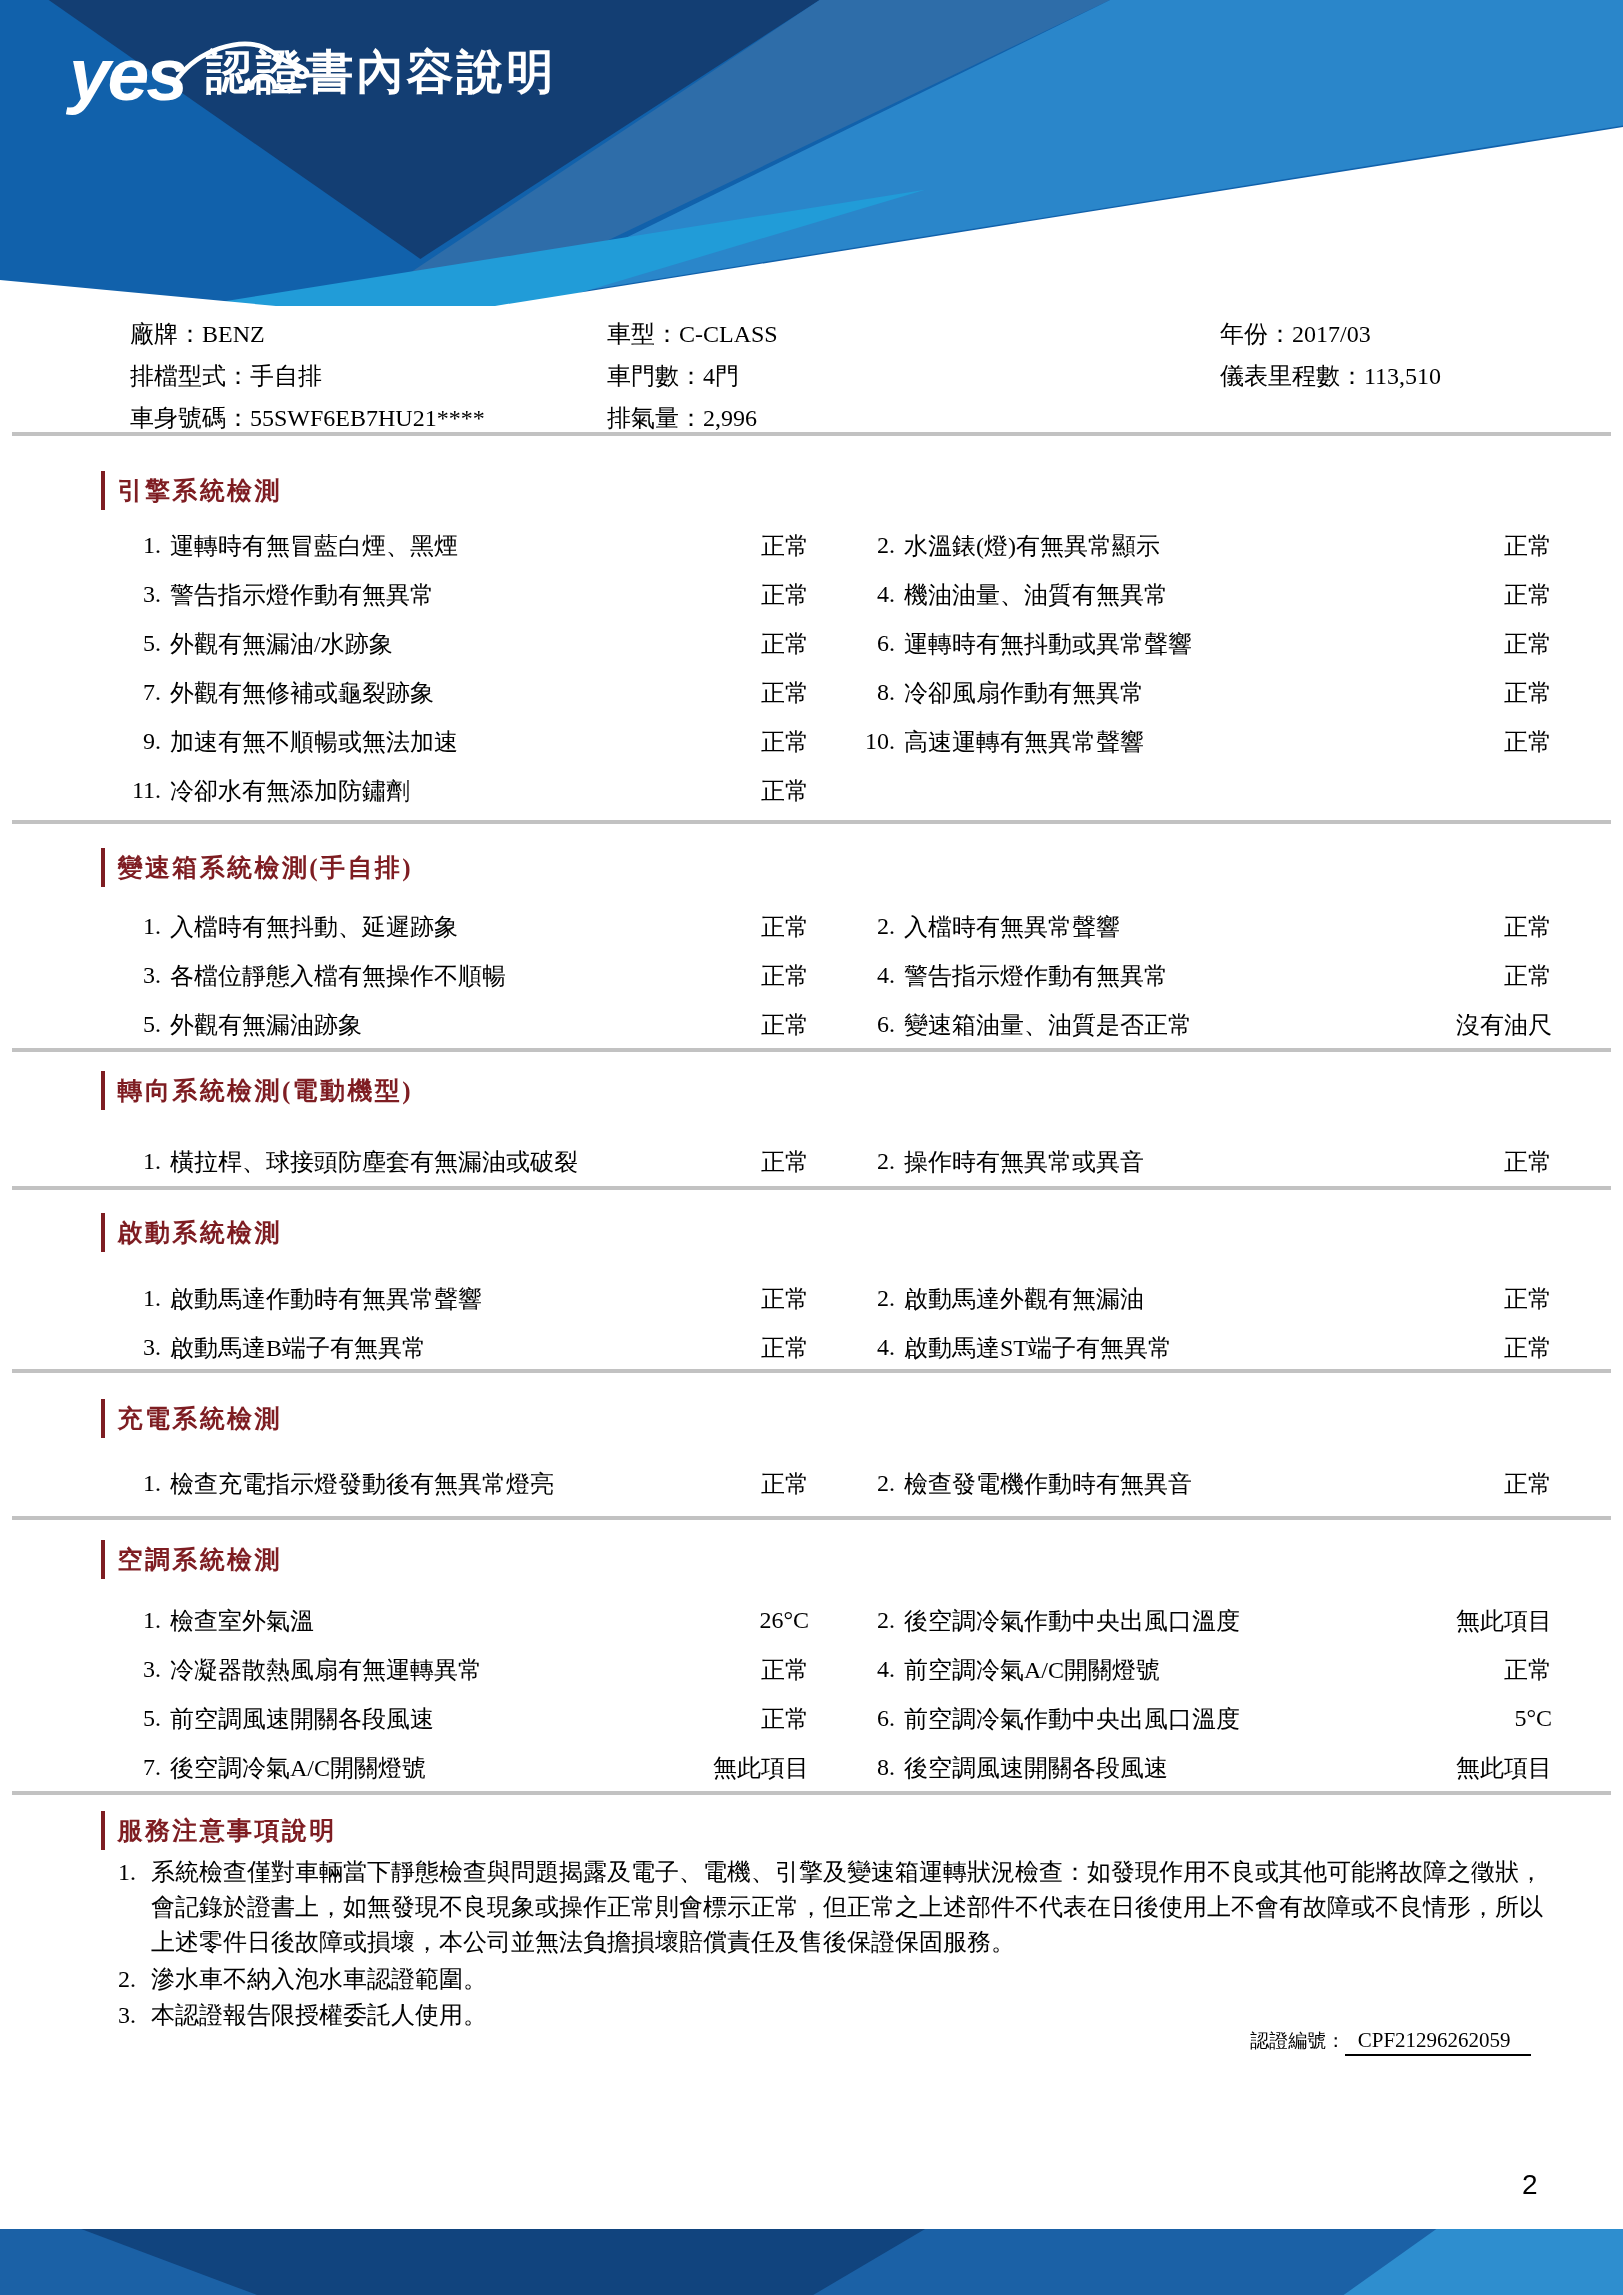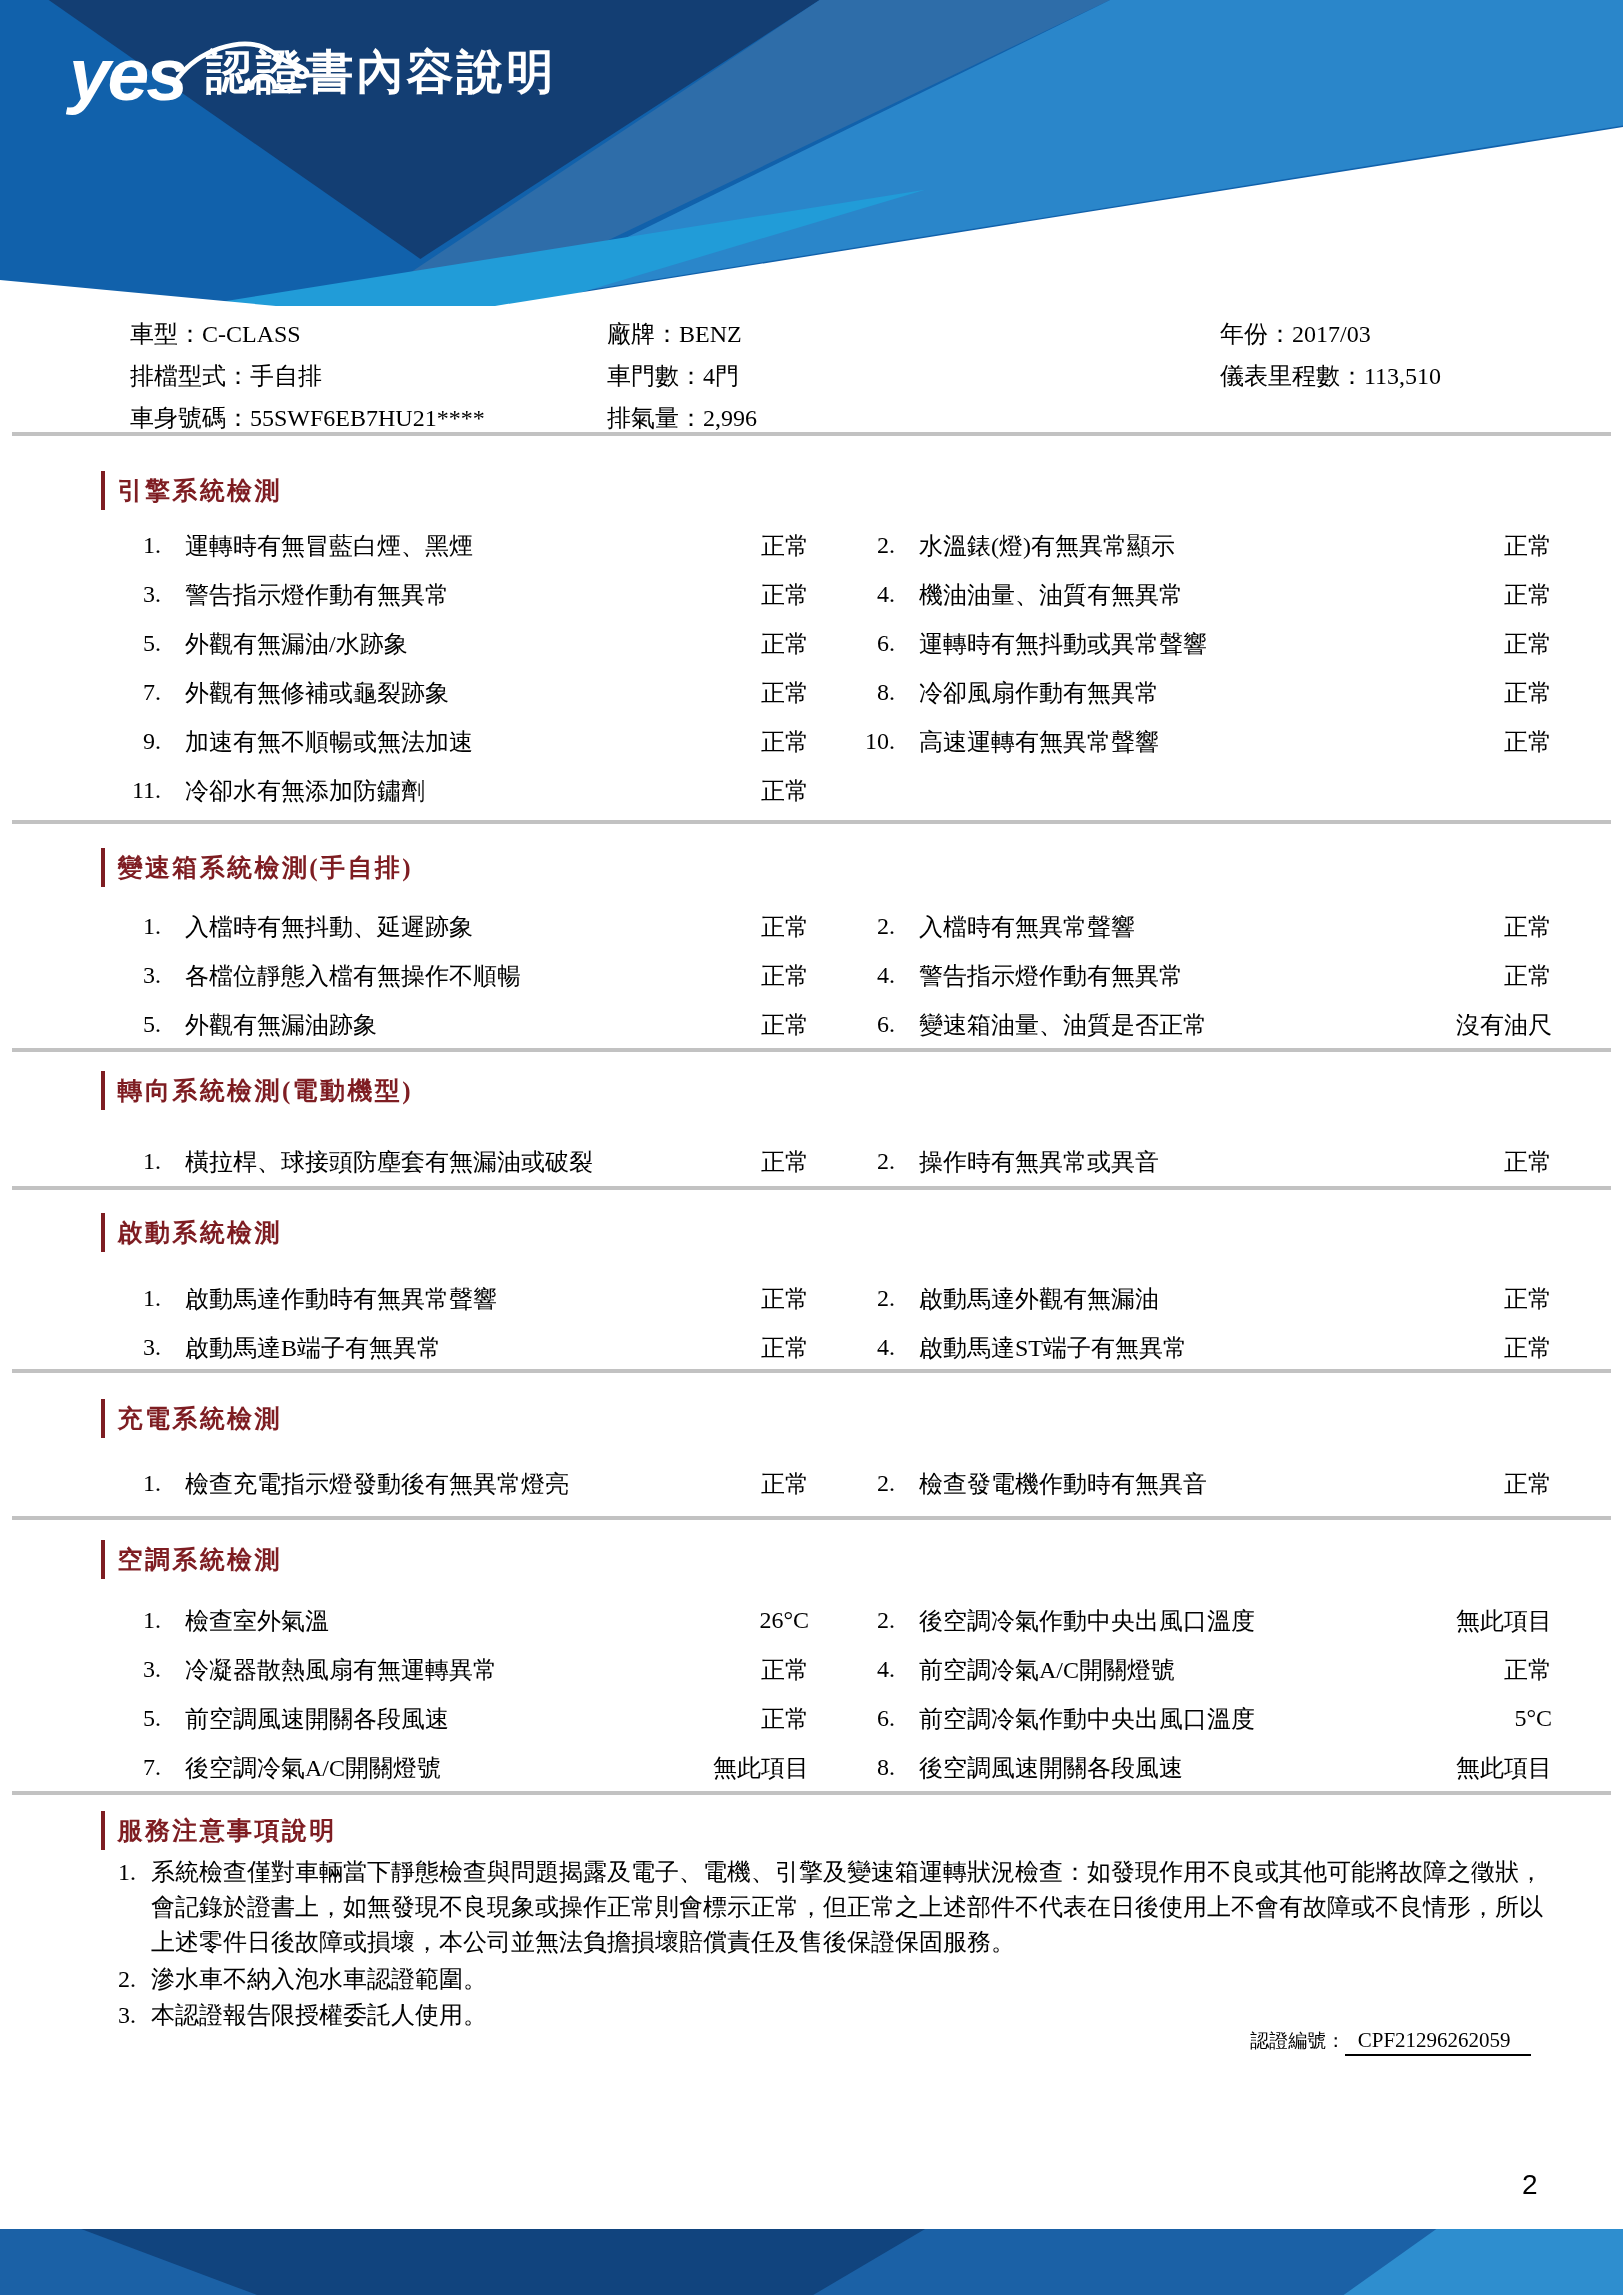--- a/index.html
+++ b/index.html
@@ -27,21 +27,21 @@
          grid-template-columns:477px 613px 1fr;grid-auto-rows:42px;font-size:24px;}
   .vinfo div{display:flex;align-items:center;}
   
   .sec-title{position:absolute;left:101px;display:flex;align-items:center;height:41px;}
   .sec-bar{width:3.9px;height:39px;background:#7e1d22;margin-right:12.6px;}
   .sec-text{color:#7e1d22;font-size:25px;font-weight:bold;letter-spacing:2.4px;}
   .items{position:absolute;left:130px;right:71px;display:grid;
          grid-template-columns:679px 1fr;column-gap:55px;grid-auto-rows:49px;font-size:24px;}
   .item{display:flex;align-items:center;}
   .item .no{width:31px;text-align:right;flex:none;}
-  .item .lab{margin-left:24px;}
+  .item .lab{margin-left:9px;}
   .item .val{margin-left:auto;text-align:right;}
   
   .notes{position:absolute;left:118px;right:71px;top:1855px;font-size:24px;}
   .note{display:flex;margin-bottom:1.6px;}
   .note .n-no{width:33px;flex:none;text-align:left;line-height:35px;}
   .note .n-tx{flex:1;line-height:35px;}
   .cert{position:absolute;right:92px;top:2028px;font-size:19px;}
   .cert .c-num{font-size:21px;border-bottom:2.4px solid #000;padding:0 20.4px 1.6px 12.6px;}
   .pageno{position:absolute;left:1522px;top:2169px;font-size:28px;
           font-family:"Liberation Sans","DejaVu Sans",sans-serif;}
@@ -69,22 +69,22 @@
         <svg width="141" height="72" viewBox="0 0 210 100" fill="none">
           <path d="M6 66 C 40 22, 96 10, 126 18 C 152 25, 152 38, 176 45 C 192 50, 201 56, 197 62 C 193 67, 184 64, 181 59" stroke="#ffffff" stroke-width="7" stroke-linecap="round"></path>
           <path d="M100 82 L 116 80 A 17 17 0 0 1 150 80 L 194 78" stroke="#ffffff" stroke-width="7" stroke-linecap="round"></path>
         </svg>
       </span>
     </div>
     <div class="hdr-title">認證書內容說明</div>
   </div>
 
   <div class="vinfo">
+    <div>廠牌：BENZ</div>
     <div>車型：C-CLASS</div>
-    <div>廠牌：BENZ</div>
     <div>年份：2017/03</div>
     <div>排檔型式：手自排</div>
     <div>車門數：4門</div>
     <div>儀表里程數：113,510</div>
     <div>車身號碼：55SWF6EB7HU21****</div>
     <div>排氣量：2,996</div>
   </div>
 
   <div class="hr" style="top:432px"></div>
 

